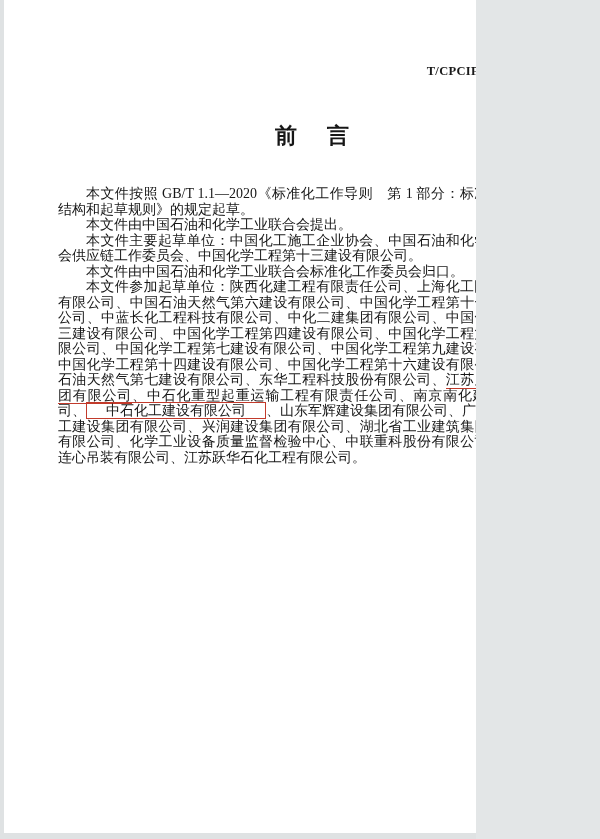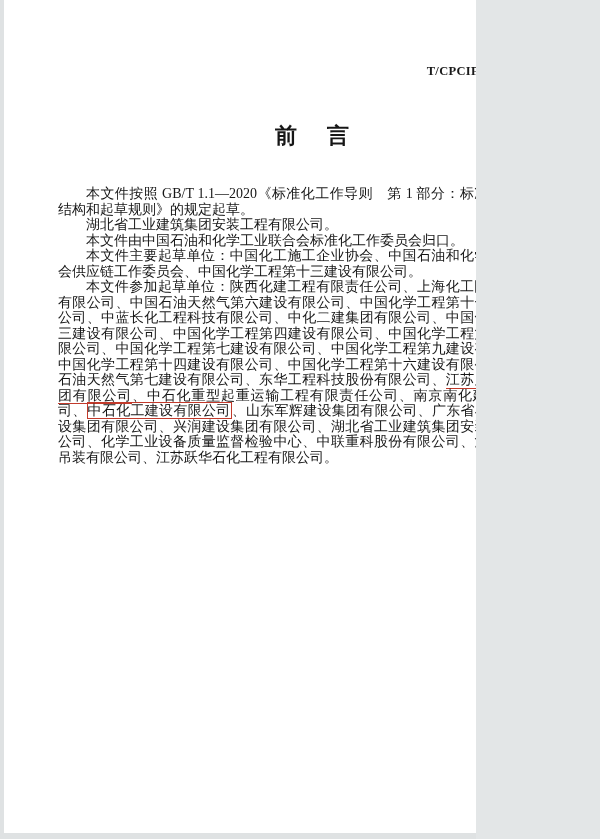--- a/index.html
+++ b/index.html
@@ -34,41 +34,41 @@
     font-size: 14px; line-height: 15.5px; color: #161616;
     text-align: justify;
   }
   .fw-body p { margin: 0; text-indent: 2em; }
   .red-underline {
     border-bottom: 1.5px solid var(--annotation-red, #c23a2b);
     padding-bottom: 0.5px;
   }
   .red-box {
     border: 1.4px solid var(--annotation-red, #c23a2b);
-    padding: 0 0;
+    padding: 0 19px;
     margin-top: 12px;
   }
   .page-number {
     position: absolute; top: 768px; left: 516px;
     font-size: 11px; color: #222222;
   }
 </style>
 </head>
 <body>
 
 <div class="scan-canvas">
   <div class="doc-page">
 
     <div class="std-number">T/CPCIF 0142—2021</div>
 
     <h1 class="fw-title">前　言</h1>
 
     <div class="fw-body">
       <p>本文件按照 GB/T 1.1—2020《标准化工作导则　第 1 部分：标准化文件的结构和起草规则》的规定起草。</p>
-      <p>湖北省工业建筑集团安装工程有限公司。</p>
+      <p>本文件由中国石油和化学工业联合会提出。</p>
+      <p>本文件主要起草单位：中国化工施工企业协会、中国石油和化学工业联合会供应链工作委员会、中国化学工程第十三建设有限公司。</p>
       <p>本文件由中国石油和化学工业联合会标准化工作委员会归口。</p>
-      <p>本文件主要起草单位：中国化工施工企业协会、中国石油和化学工业联合会供应链工作委员会、中国化学工程第十三建设有限公司。</p>
       <p><span>本文件参加起草单位：陕西化建工程有限责任公司、上海化工院环境工程有限公司、中国石油天然气第六建设有限公司、中国化学工程第十一建设有限公司、中蓝长化工程科技有限公司、中化二建集团有限公司、中国化学工程第三建设有限公司、中国化学工程第四建设有限公司、中国化学工程第六建设有限公司、中国化学工程第七建设有限公司、中国化学工程第九建设有限公司、中国化学工程第十四建设有限公司、中国化学工程第十六建设有限公司、中国石油天然气第七建设有限公司、东华工程科技股份有限公司、</span><span class="red-underline">江苏启安建设集团有限公司</span><span>、中石化重型起重运输工程有限责任公司、南京南化建设有限公司、</span><span class="red-box">中石化工建设有限公司</span><span>、山东军辉建设集团有限公司、广东省石油化工建设集团有限公司、兴润建设集团有限公司、湖北省工业建筑集团安装工程有限公司、化学工业设备质量监督检验中心、中联重科股份有限公司、河南心连心吊装有限公司、江苏跃华石化工程有限公司。</span></p>
     </div>
 
     <div class="page-number">1</div>
   </div>
 </div>
 
 </body></html>

